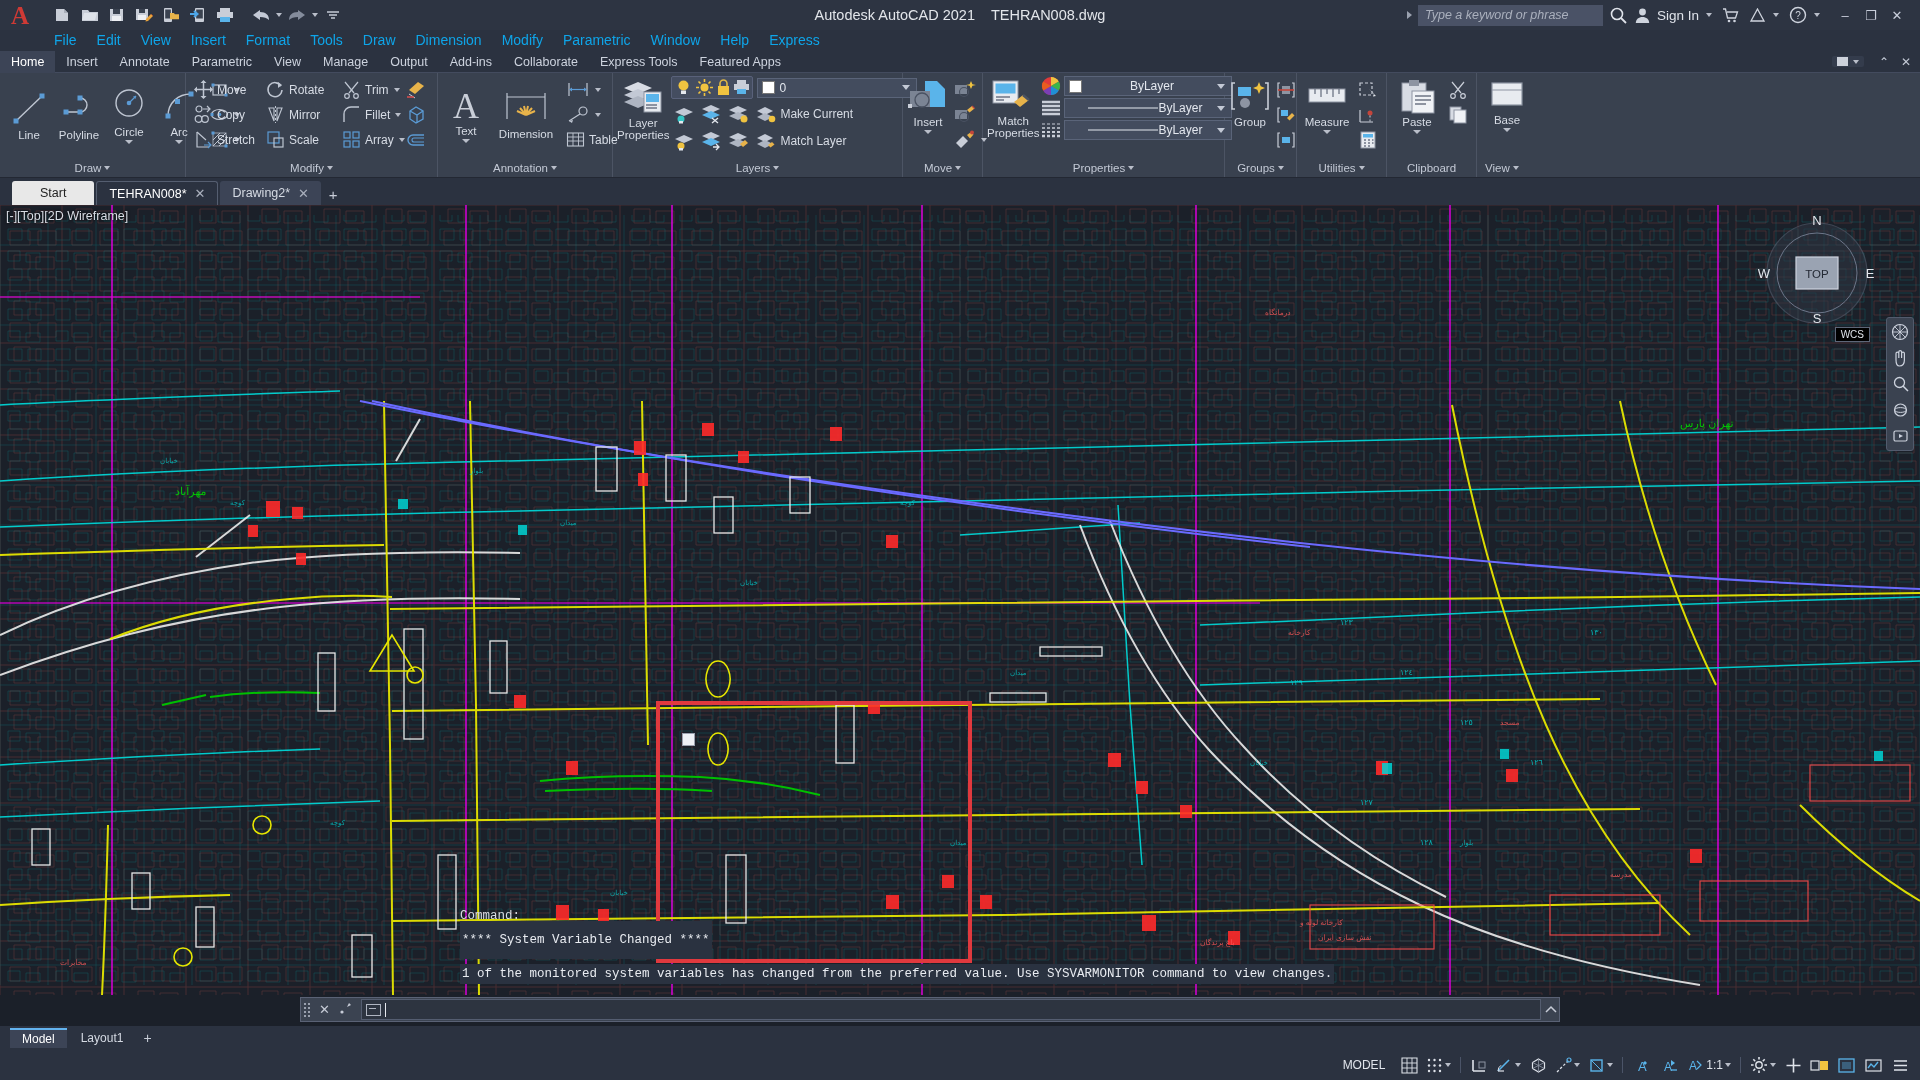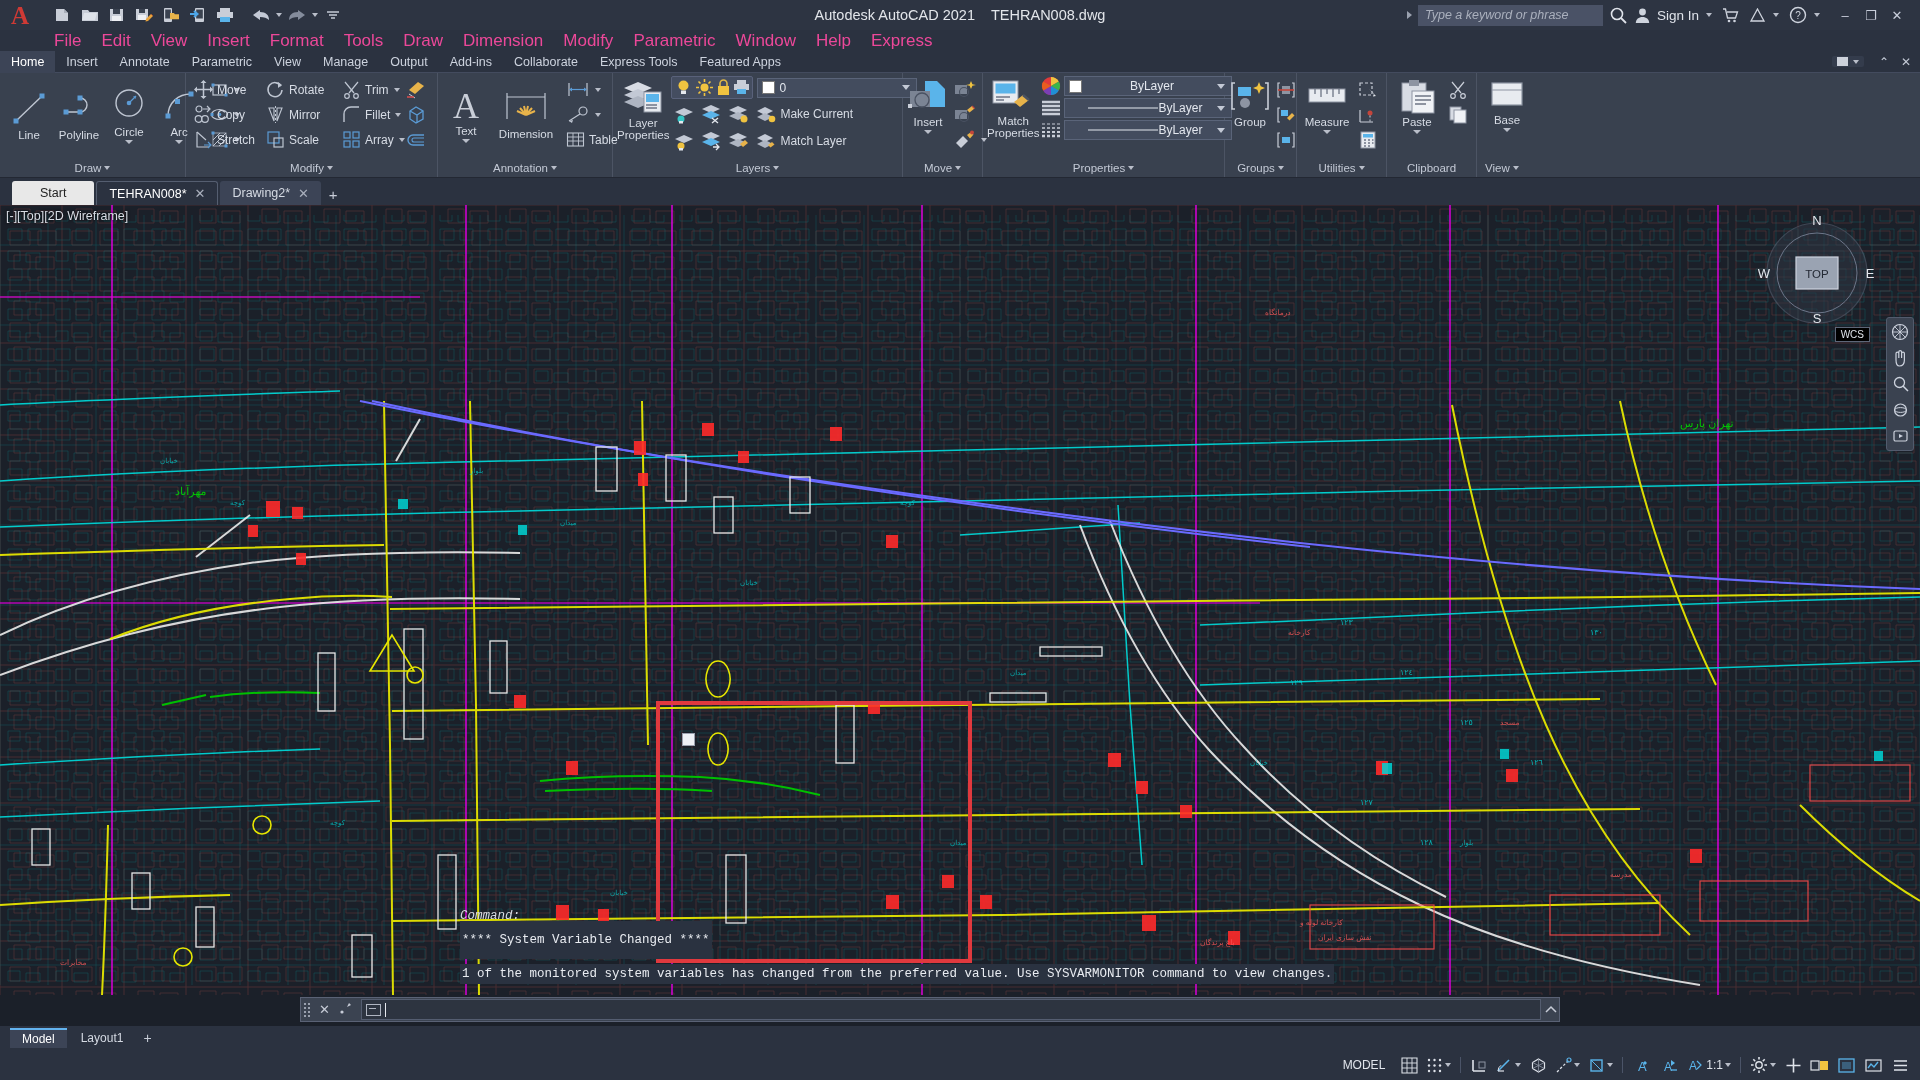--- a/index.html
+++ b/index.html
@@ -57,21 +57,21 @@
     width: 26px; height: 26px; display: flex; align-items: center; justify-content: center;
     color: #c9cedb; font-size: 13px; cursor: pointer;
   }
 
   
   .menubar {
     height: 21px; background: #2b3240; display: flex; align-items: center;
     padding-left: 44px; flex: none;
   }
   .menu-item {
-    color: #ec4899; font-size: 17px; padding: 0 10px; height: 21px;
+    color: #0ea5e9; font-size: 14px; padding: 0 10px; height: 21px;
     line-height: 21px; cursor: pointer;
   }
 
   
   .ribbon-tabs {
     height: 22px; background: #2b3240; display: flex; align-items: center;
     position: relative; flex: none; border-bottom: 1px solid #434b5e;
   }
   .rtab {
     font-size: 12.5px; color: #cdd3de; padding: 0 11px; height: 22px;
@@ -1346,21 +1346,21 @@
           </svg>
       </div>
       <div class="nb">
         <svg width="17" height="18" viewBox="0 0 17 18">
             <rect x="2" y="4" width="13" height="10" rx="1.5" fill="none" stroke="#cdd3de" stroke-width="1.2"></rect>
             <path d="M7 7l4 2-4 2z" fill="#cdd3de"></path>
           </svg>
       </div>
     </div>
 
-    <div class="cmdhistory" style="left:460px; bottom:100px;font-style:italic;">
+    <div class="cmdhistory" style="left:460px; bottom:100px;">
       <div class="l1">Command:</div>
     </div>
     <div class="cmdhistory" style="left:460px; bottom:67px;">
       <div class="l2">**** System Variable Changed ****</div>
     </div>
     <div class="cmdhistory" style="left:460px; bottom:42px;">
       <div class="l3">1 of the monitored system variables has changed from the preferred value. Use SYSVARMONITOR command to view changes.</div>
     </div>
 
     <div class="cmdbar">

